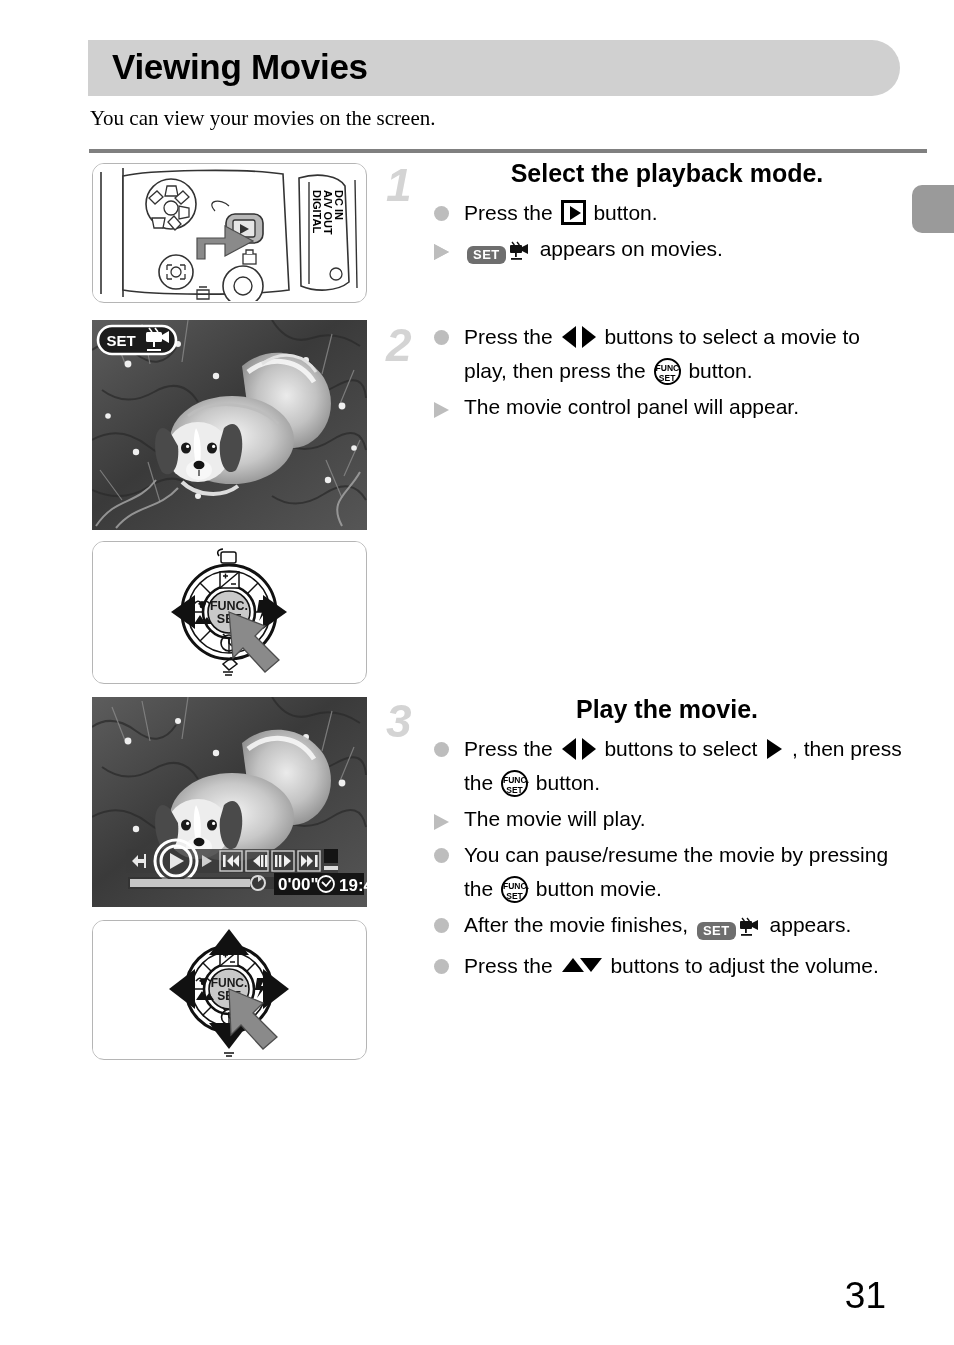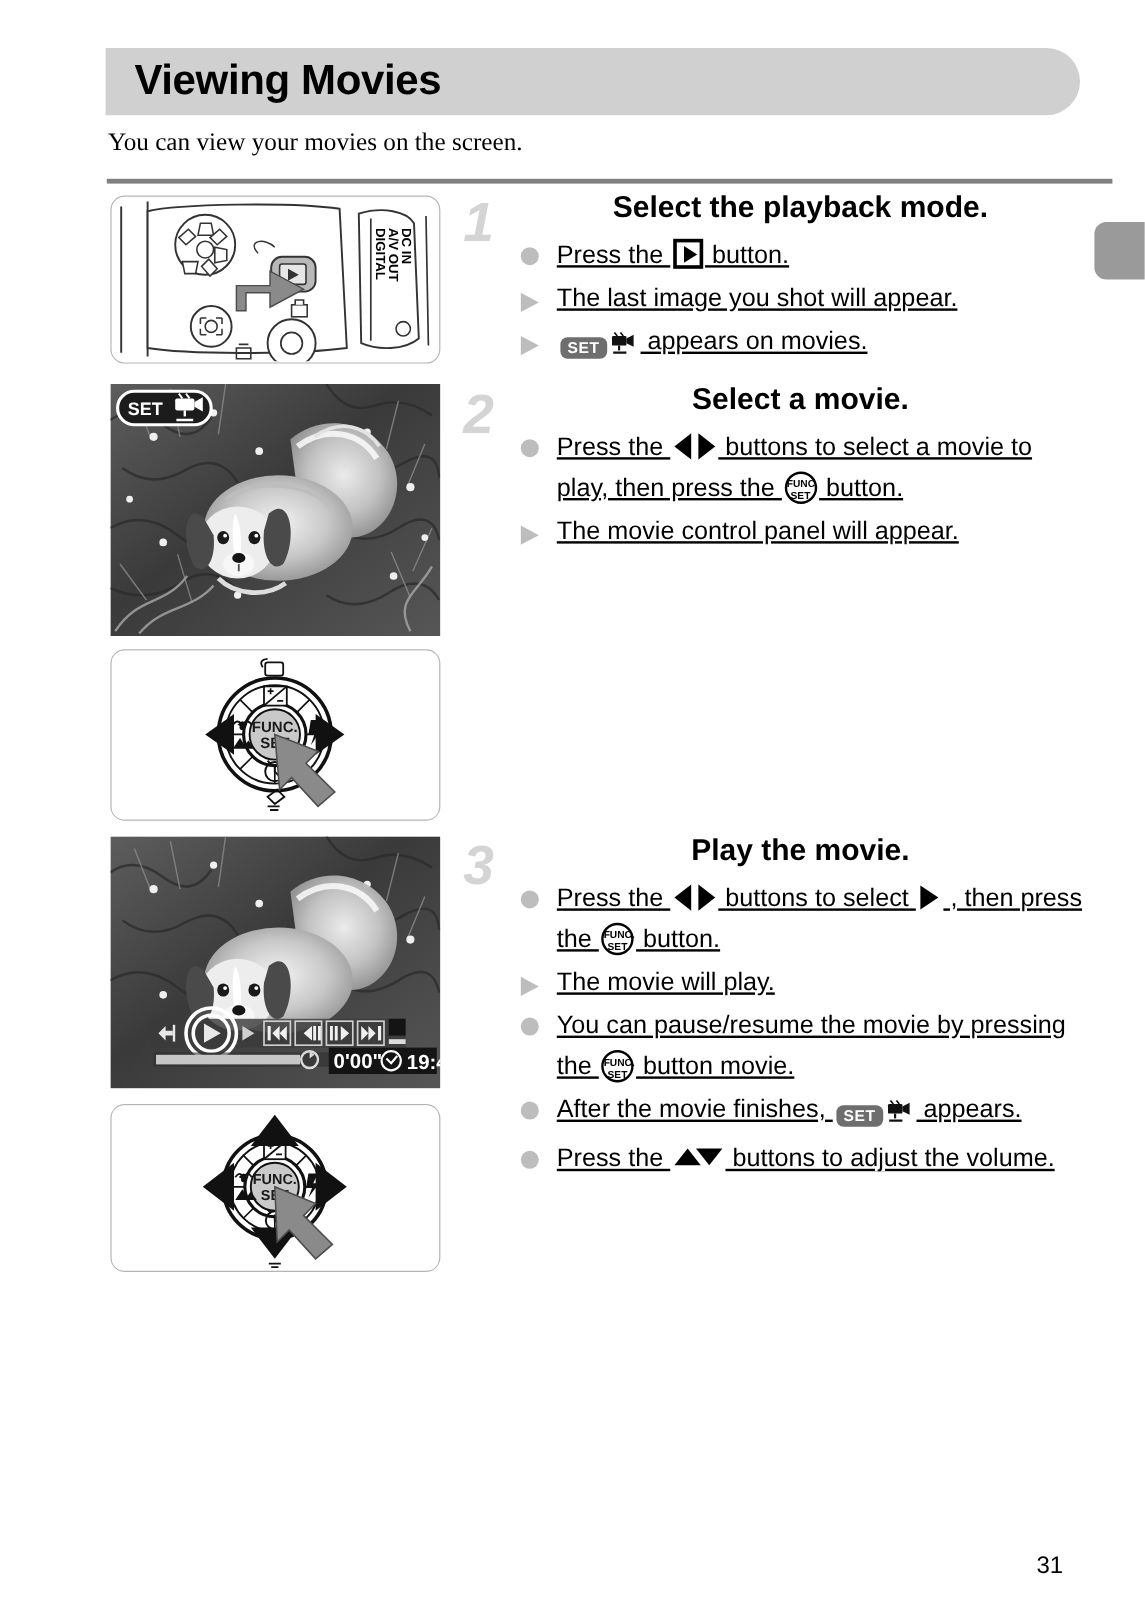--- a/index.html
+++ b/index.html
@@ -79,21 +79,20 @@
     padding-bottom: 8px;
     text-align: center;
   }
   ul.bullets { list-style: none; margin-left: 42px; }
   ul.bullets li {
     position: relative;
     padding-left: 36px;
     font-size: 21px;
     line-height: 1.62;
     margin-bottom: 2px;
-    text-decoration: underline;
   }
   .bul {
     position: absolute; left: 6px; top: 10px;
   }
   .bul.dot {
     width: 15px; height: 15px;
     border-radius: 50%; background: #bdbdbd;
   }
   .bul.tri {
     width: 0; height: 0;
@@ -167,21 +166,21 @@
     border-radius: 6px;
     letter-spacing: 0.5px;
     line-height: 1.1;
     vertical-align: 2px;
   }
   .g-movicon { display: inline-block; vertical-align: 0px; margin-left: 3px; }
 
   
   .pageno {
     position: absolute; right: 68px; bottom: 28px;
-    font-size: 20px;
+    font-size: 37px;
   }
 </style>
 </head>
 <body>
 
 <div class="page">
 
   <div class="title-bar">
     <div class="title">Viewing Movies</div>
   </div>
@@ -589,40 +588,38 @@
   <div class="stepblock step-1">
     <div class="stepnum">1</div>
     <div class="stephead">Select the playback mode.</div>
     <ul class="bullets">
       <li>
         <span class="bul dot"></span>
         <span>Press the </span><span class="g g-playbtn"></span><span> button.</span>
       </li>
       <li>
         <span class="bul tri"></span>
-        <span>The last image you shot will appear.</span>
       </li>
       <li>
         <span class="bul tri"></span>
         <span class="g-setmov"><span class="g-setbadge">SET</span><span class="g-movicon">
             <svg width="22" height="20" viewBox="0 0 22 20">
               <rect x="1" y="4" width="12" height="8" rx="1" fill="#111"></rect>
               <path d="M13 6 l6 -3 v10 l-6 -3 z" fill="#111"></path>
               <rect x="6" y="12" width="1.8" height="4" fill="#111"></rect>
               <path d="M2 17 h11 v1.8 h-11 z" fill="#111"></path>
               <path d="M3 1 l2.4 3 M8 1 l2.4 3" stroke="#111" stroke-width="1.4"></path>
             </svg>
           </span></span><span> appears on movies.</span>
       </li>
     </ul>
   </div>
 
   <div class="stepblock step-2">
     <div class="stepnum">2</div>
-    <div class="stephead">Select a movie.</div>
     <ul class="bullets">
       <li>
         <span class="bul dot"></span>
         <span>Press the </span><span class="g g-lr"></span><span> buttons to select a movie to play, then press the </span><span class="g g-func"><span class="t">FUNC.</span><span class="b">SET</span></span><span> button.</span>
       </li>
       <li>
         <span class="bul tri"></span>
         <span>The movie control panel will appear.</span>
       </li>
     </ul>

